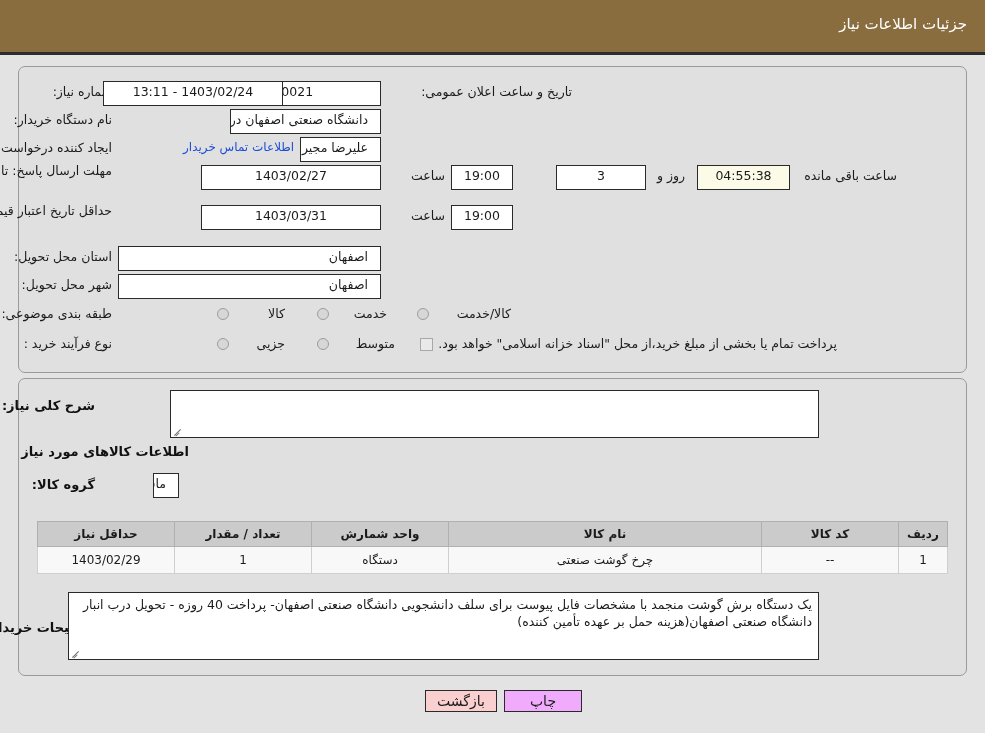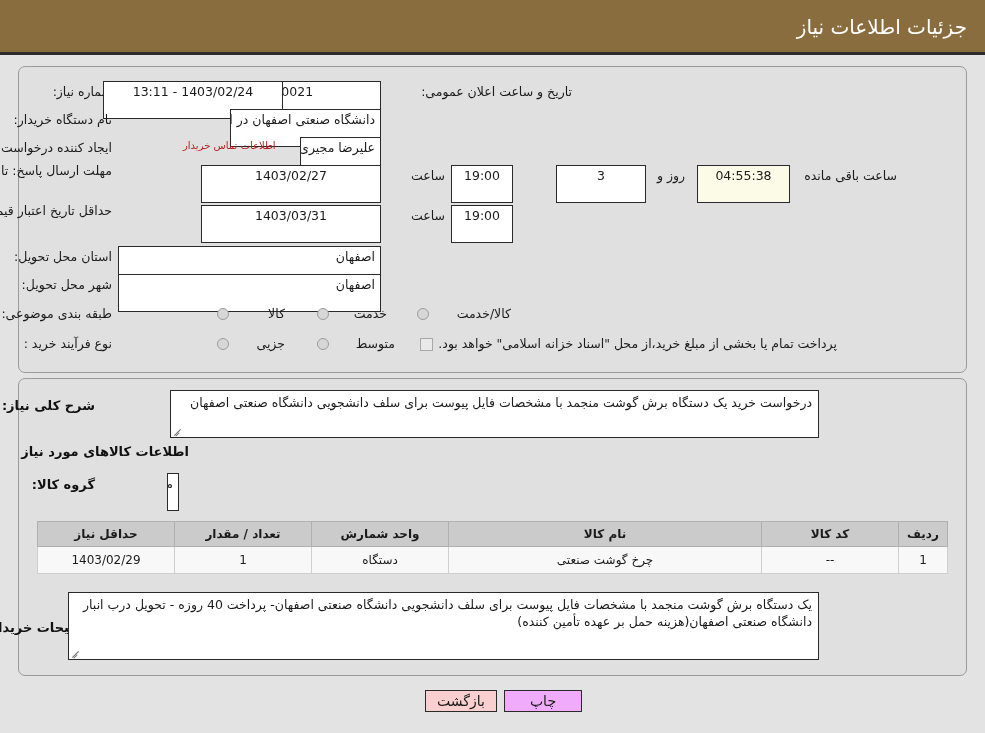--- a/index.html
+++ b/index.html
@@ -50,21 +50,21 @@
     width: 985px; height: 52px;
     background: #8a6d3e;
     box-sizing: border-box;
     z-index: 3;
   }
   .header-title {
     position: absolute;
     right: 18px;
     top: 15px;
     color: #ffffff;
-    font-size: 20px;
+    font-size: 15px;
     white-space: nowrap;
   }
   .header-rule {
     position: absolute;
     left: 0; top: 52px;
     width: 985px; height: 3px;
     background: #2c2c2c;
     z-index: 3;
   }
 
@@ -92,38 +92,38 @@
   .lbl-b {
     position: absolute;
     font-size: 13px;
     font-weight: bold;
     color: #111;
     white-space: nowrap;
     z-index: 4;
   }
   .link {
     position: absolute;
-    font-size: 10px;
-    color: #b91c1c;
+    font-size: 12px;
+    color: #1d4ed8;
     white-space: nowrap;
     cursor: pointer;
     z-index: 4;
   }
 
   
   .fld {
     position: absolute;
     box-sizing: border-box;
     background: #ffffff;
     border: 1px solid #2a2a2a;
     font-size: 12.5px;
     color: #1b1b1b;
-    height: 38px;
+    height: 25px;
     line-height: 20px;
-    padding: 0 5px;
+    padding: 0 12px;
     white-space: nowrap;
     overflow: hidden;
     z-index: 4;
   }
   .fld.c  { text-align: center; }
   .fld.r  { text-align: right; }
   .fld.cream { background: #fbfbe8; }
 
   
   .ta {
@@ -290,21 +290,20 @@
   <div class="lbl" style="right:700px; top:336px;">جزیی</div>
   <div class="radio" style="right:656px; top:338px;"></div>
   <div class="lbl" style="right:590px; top:336px;">متوسط</div>
   <div class="chk" style="right:552px; top:338px;"></div>
   <div class="lbl" style="right:148px; top:336px;">پرداخت تمام یا بخشی از مبلغ خرید،از محل "اسناد خزانه اسلامی" خواهد بود.</div>
 
   <div class="panel panel-bottom"></div>
 
   <div class="lbl-b" style="right:890px; top:398px;">شرح کلی نیاز:</div>
   <div class="ta" style="right:166px; top:390px; left:170px; height:48px;">
-    <span>درخواست خرید یک دستگاه برش گوشت منجمد با مشخصات فایل پیوست برای سلف دانشجویی دانشگاه صنعتی اصفهان</span>
     <span class="grip"></span>
   </div>
 
   <div class="lbl-b" style="right:796px; top:444px;">اطلاعات کالاهای مورد نیاز</div>
 
   <div class="lbl-b" style="right:890px; top:477px;">گروه کالا:</div>
   <div class="fld r" style="right:806px; top:473px; left:177px; width:auto;">ماشین آلات تولیدی</div>
 
   <div class="tbl-wrap">
     <table class="items">

